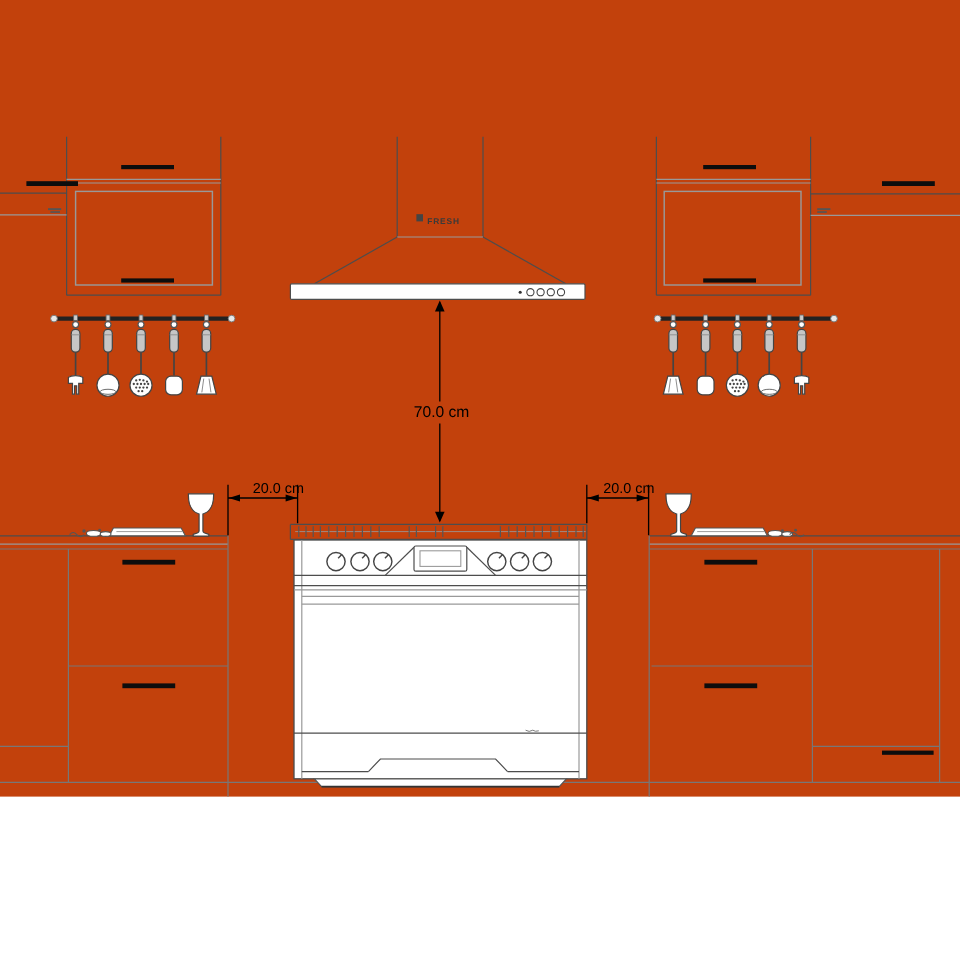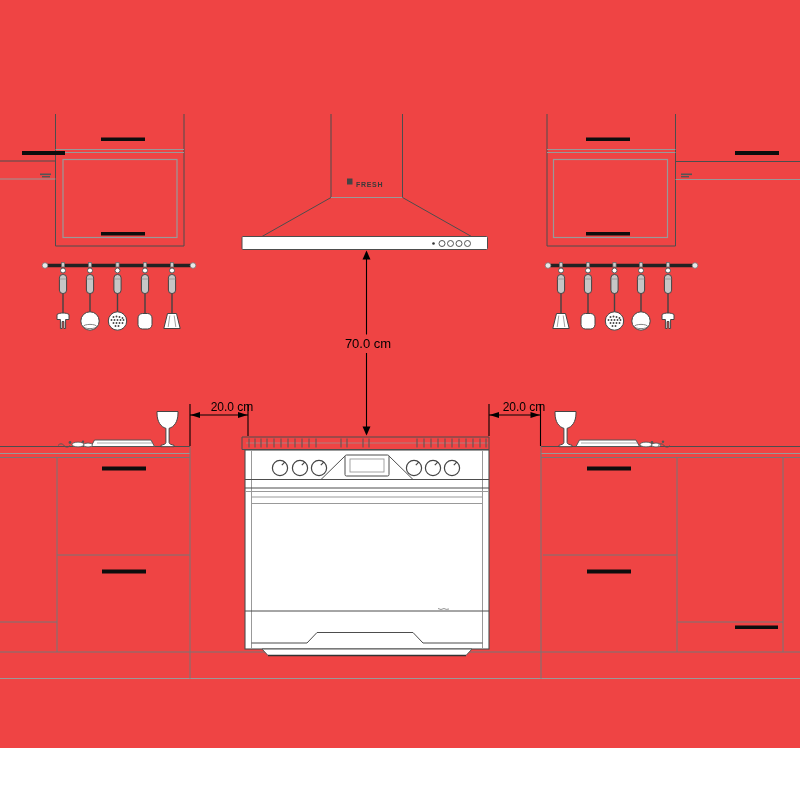--- a/index.html
+++ b/index.html
@@ -1,16 +1,16 @@
 <!DOCTYPE html>
 <html><head>
 <meta charset="utf-8">
 <style>
   html,body { margin:0; padding:0; background:#ffffff; }
-  #canvas { position:relative; width:800px; height:748px; background:#ef4444; overflow:hidden; }
+  #canvas { position:relative; width:800px; height:664px; background:#c2410c; overflow:hidden; }
   svg { position:absolute; left:0; top:0; }
   svg text { font-family:"Liberation Sans", sans-serif; }
   .dim-big   { font-size:13px; fill:#000000; }
   .dim-small { font-size:12px; fill:#000000; }
   .brand     { font-size:7px; fill:#3a3a3a; font-weight:bold; letter-spacing:0.7px; }
   .ln  { stroke:#4d4d4d; stroke-width:1; fill:none; }
   .lnl { stroke:#999999; stroke-width:1; fill:none; }
   .lnm { stroke:#777777; stroke-width:1; fill:none; }
   .handle { fill:#0d0d0d; stroke:none; }
   .dim { stroke:#000000; stroke-width:1.1; fill:none; }

